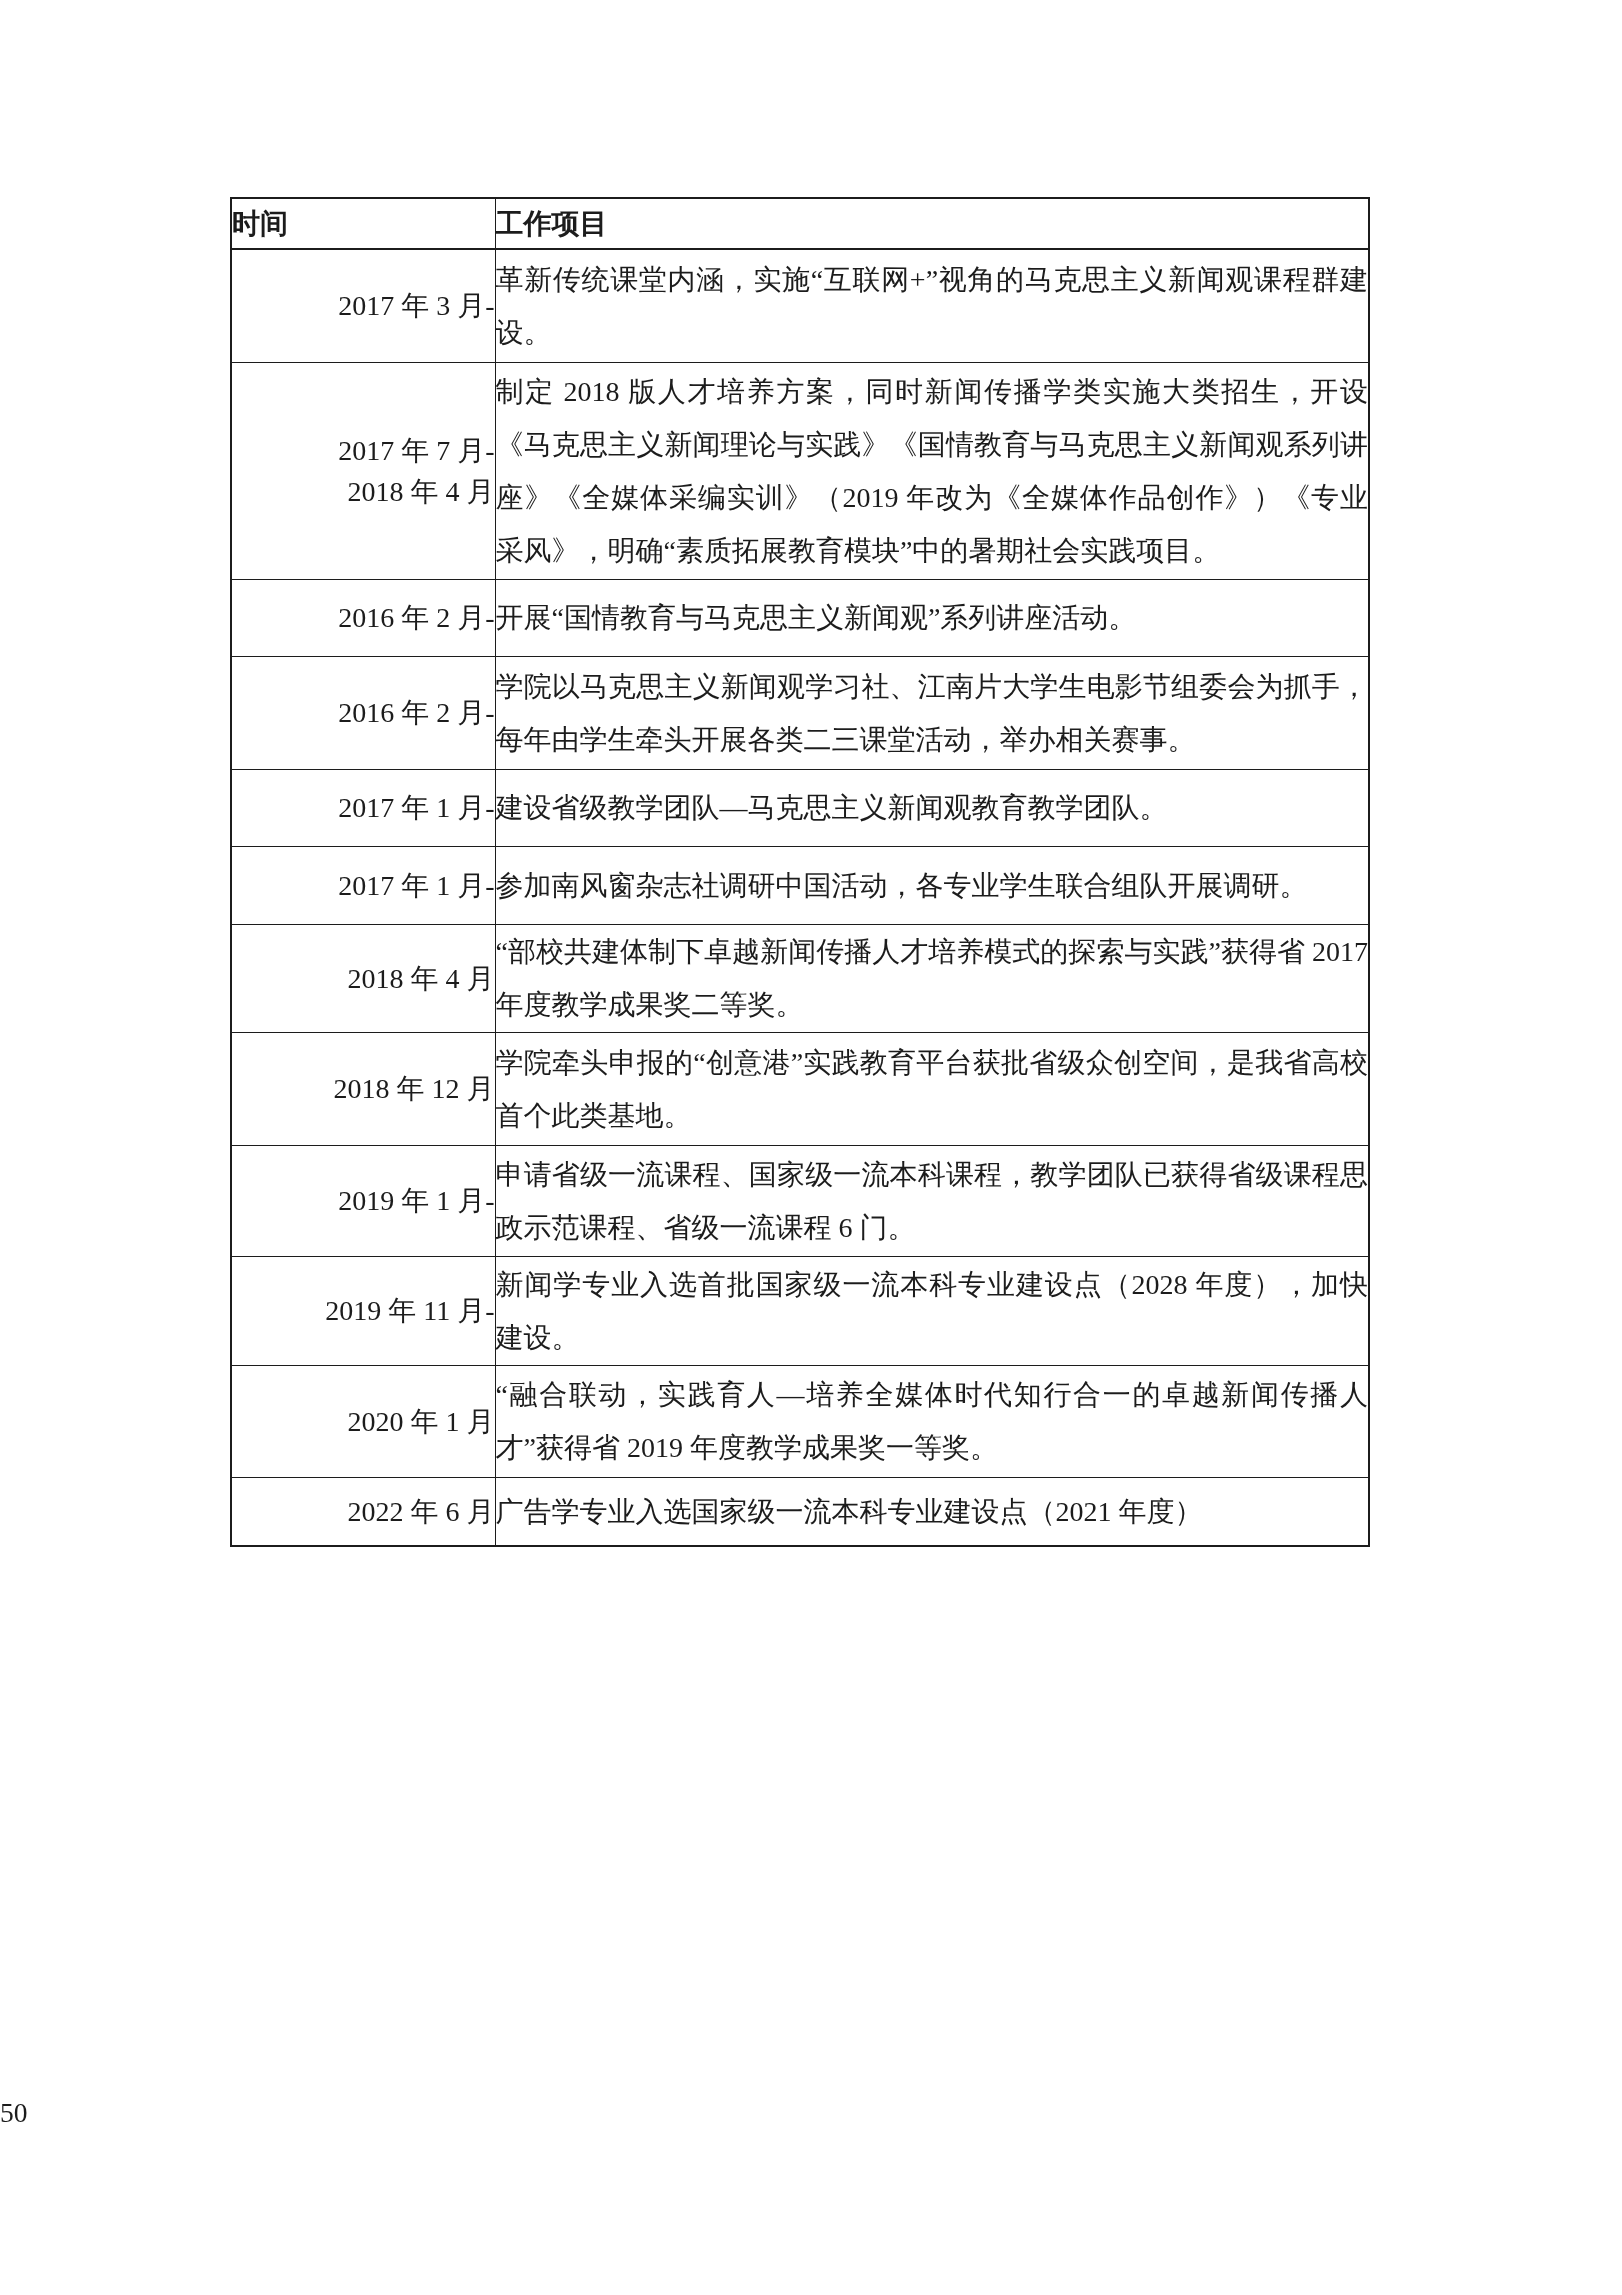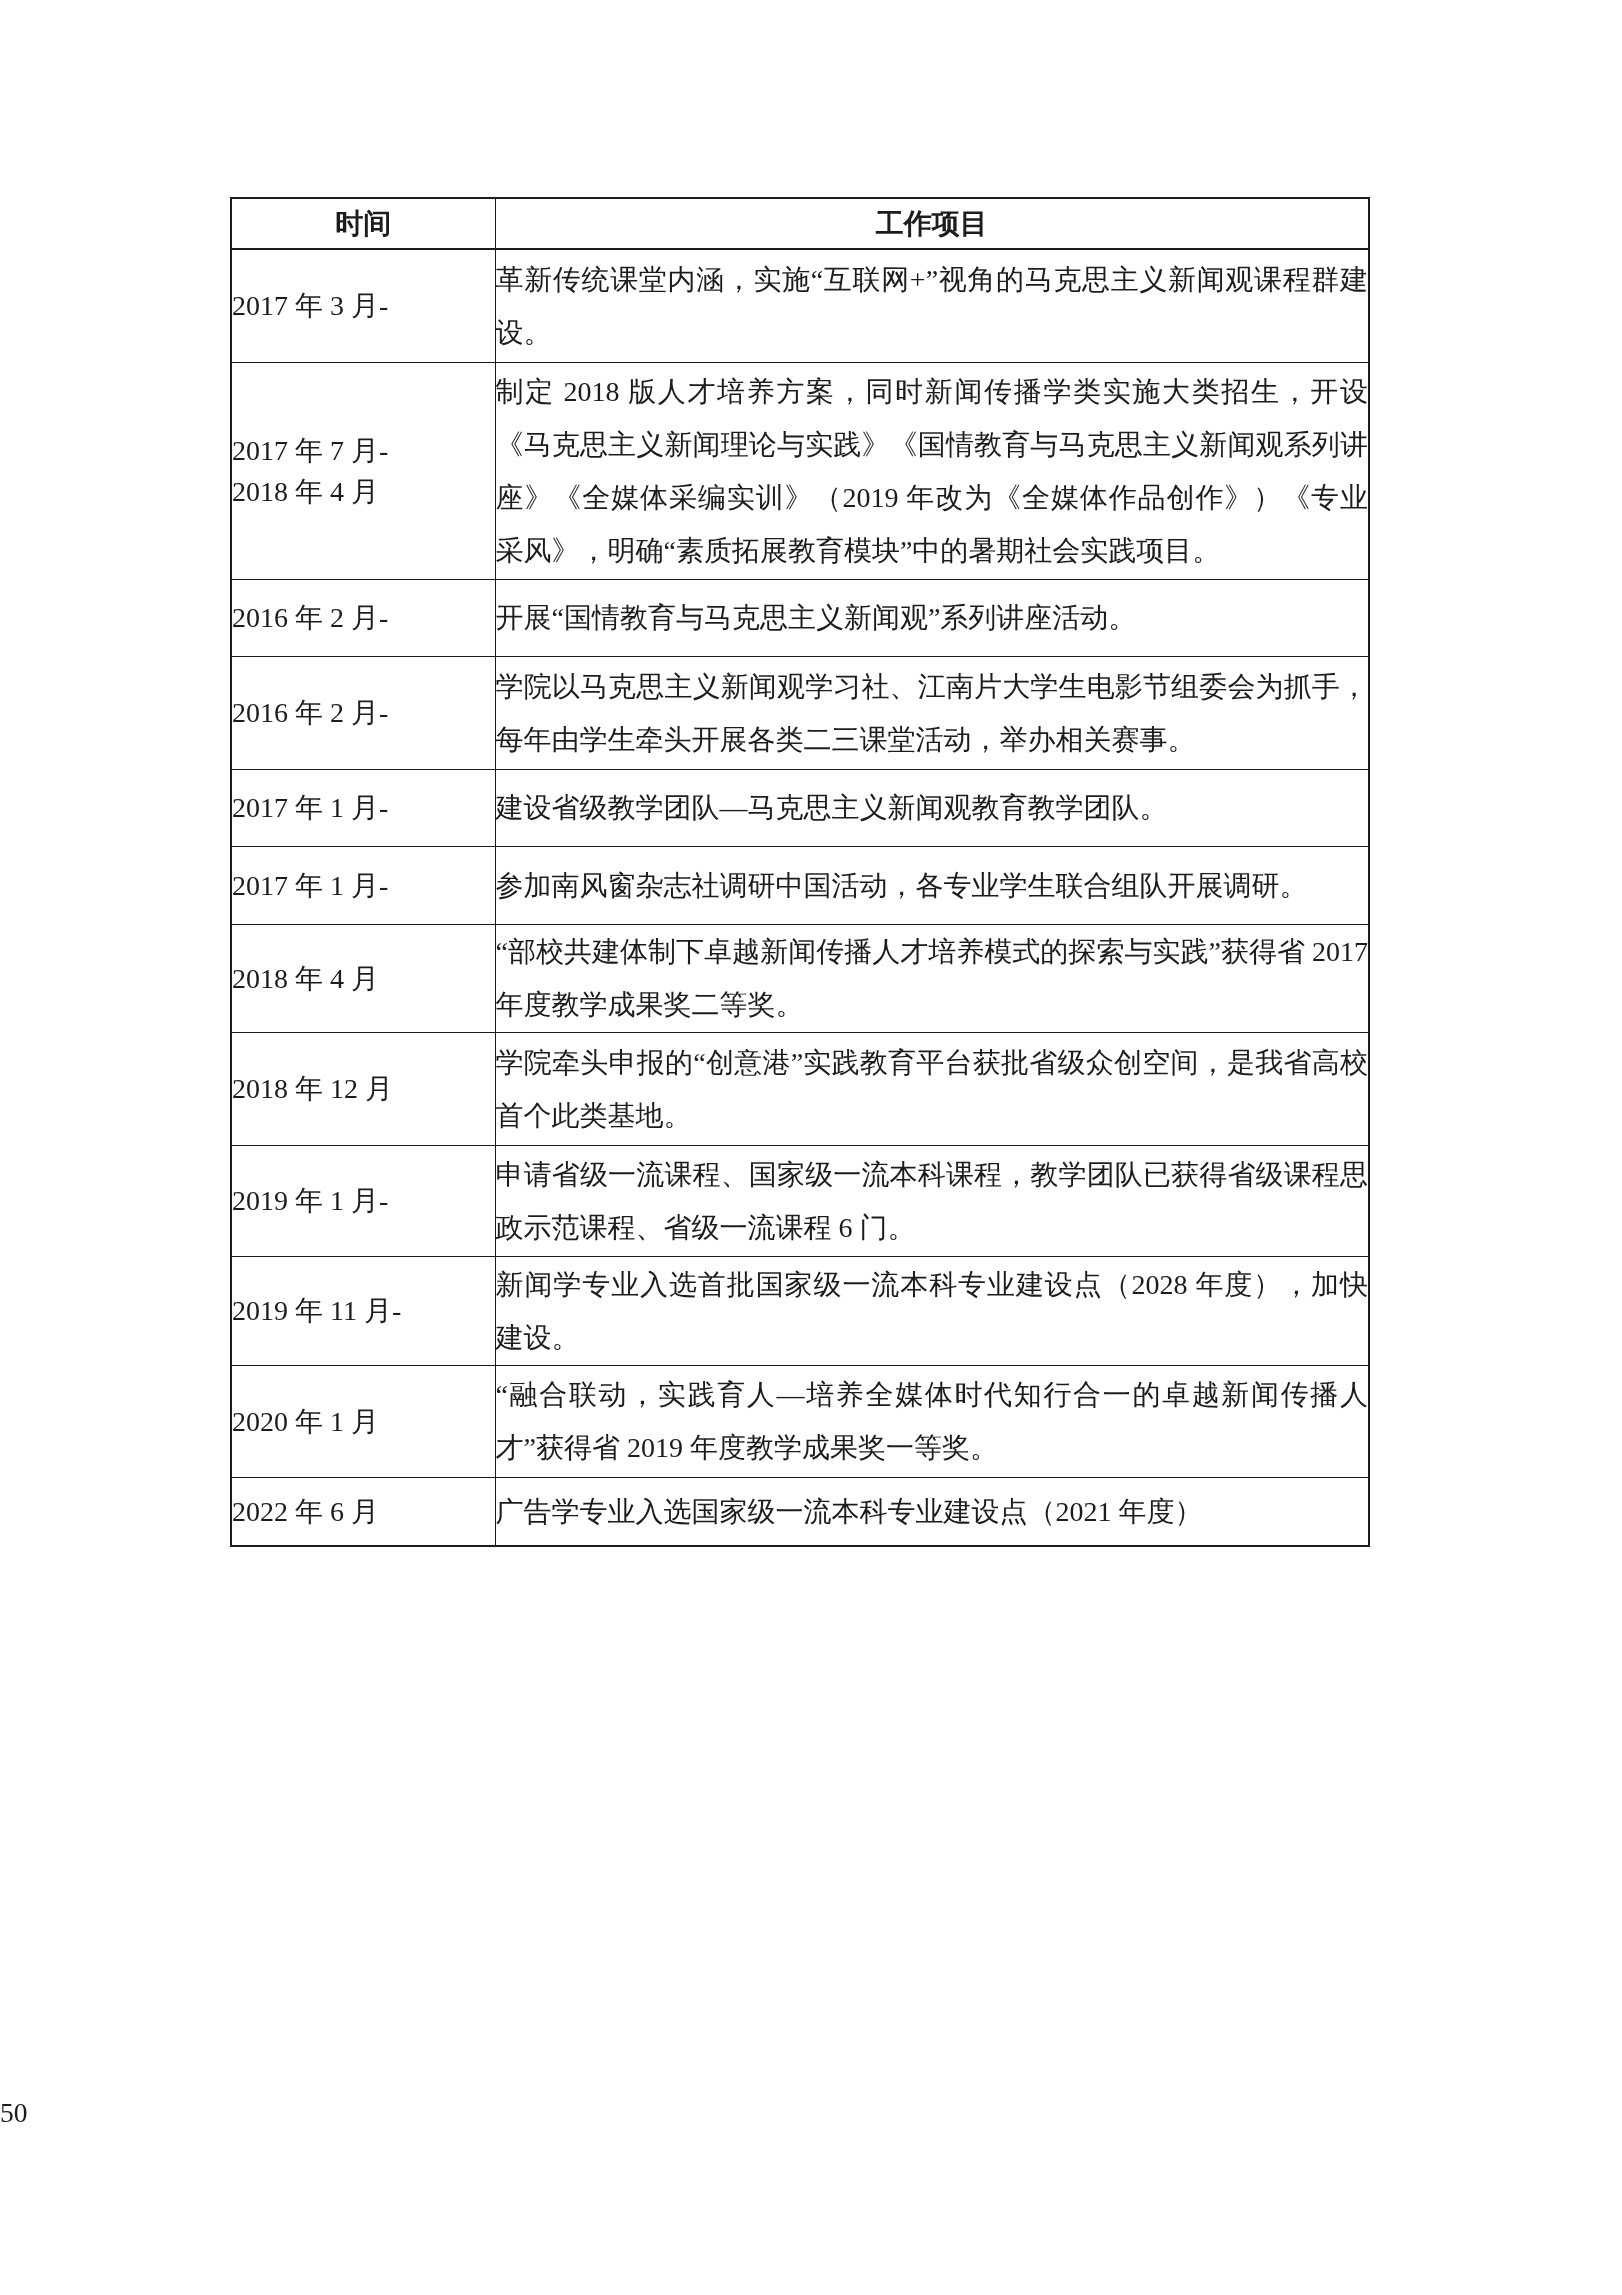--- a/index.html
+++ b/index.html
@@ -24,27 +24,27 @@
   }
   table.schedule th,
   table.schedule td {
     border: 1.8px solid #1c1c1c;
     padding: 0;
   }
   table.schedule thead th {
     height: 51px;
     font-size: 28px;
     font-weight: 700;
-    text-align: center;
+    text-align: left;
     vertical-align: middle;
     border-bottom: 2.7px solid #1c1c1c;
   }
   td.time {
     font-size: 28px;
-    text-align: left;
+    text-align: right;
     vertical-align: middle;
     line-height: 41px;
     white-space: pre-line;
   }
   td.project {
     font-size: 28px;
     line-height: 53px;
     padding: 1.8px 12.4px 1.8px 15px;
     text-align: justify;
     vertical-align: middle;

